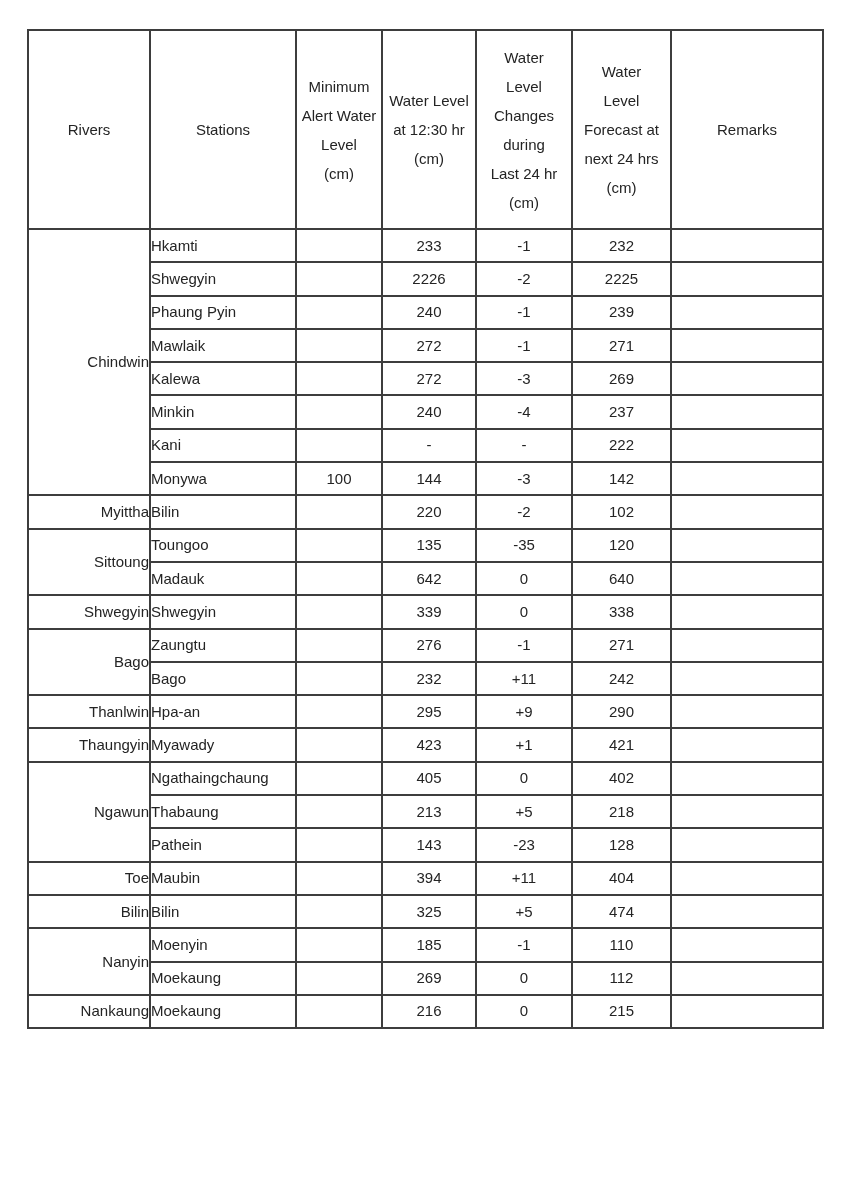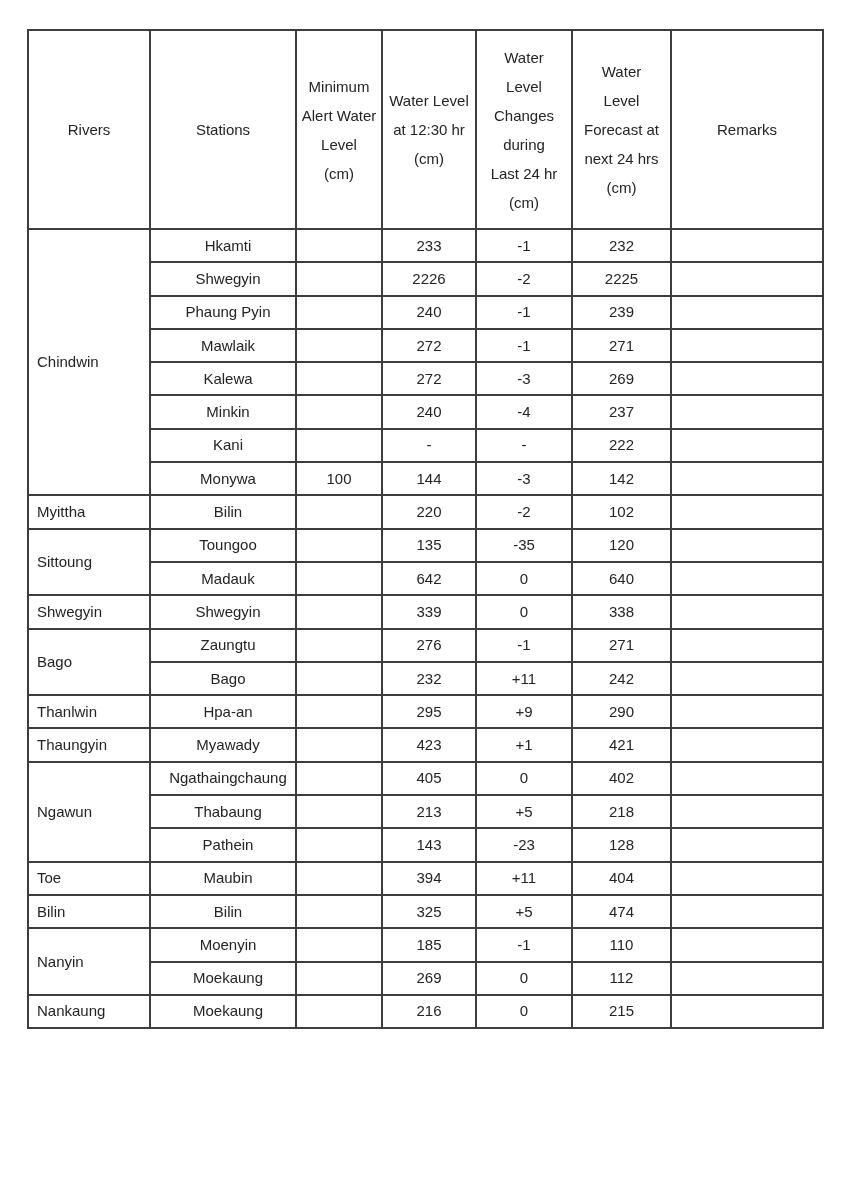--- a/index.html
+++ b/index.html
@@ -38,27 +38,26 @@
     vertical-align: middle;
     white-space: pre-line;
     line-height: 29px;
   }
   tbody td {
     height: 33.3px;
     vertical-align: middle;
     line-height: 18px;
   }
   td.cell-river {
+    text-align: right;
+    padding-left: 8px;
+  }
+  td.cell-station {
     text-align: left;
-    padding-left: 8px;
-    border-radius: 11px;
-  }
-  td.cell-station {
-    text-align: center;
-    padding-left: 10px;
+    padding-left: 0;
   }
   td.cell-alert,
   td.cell-level,
   td.cell-change,
   td.cell-forecast,
   td.cell-remarks {
     text-align: center;
   }
 </style>
 </head>

